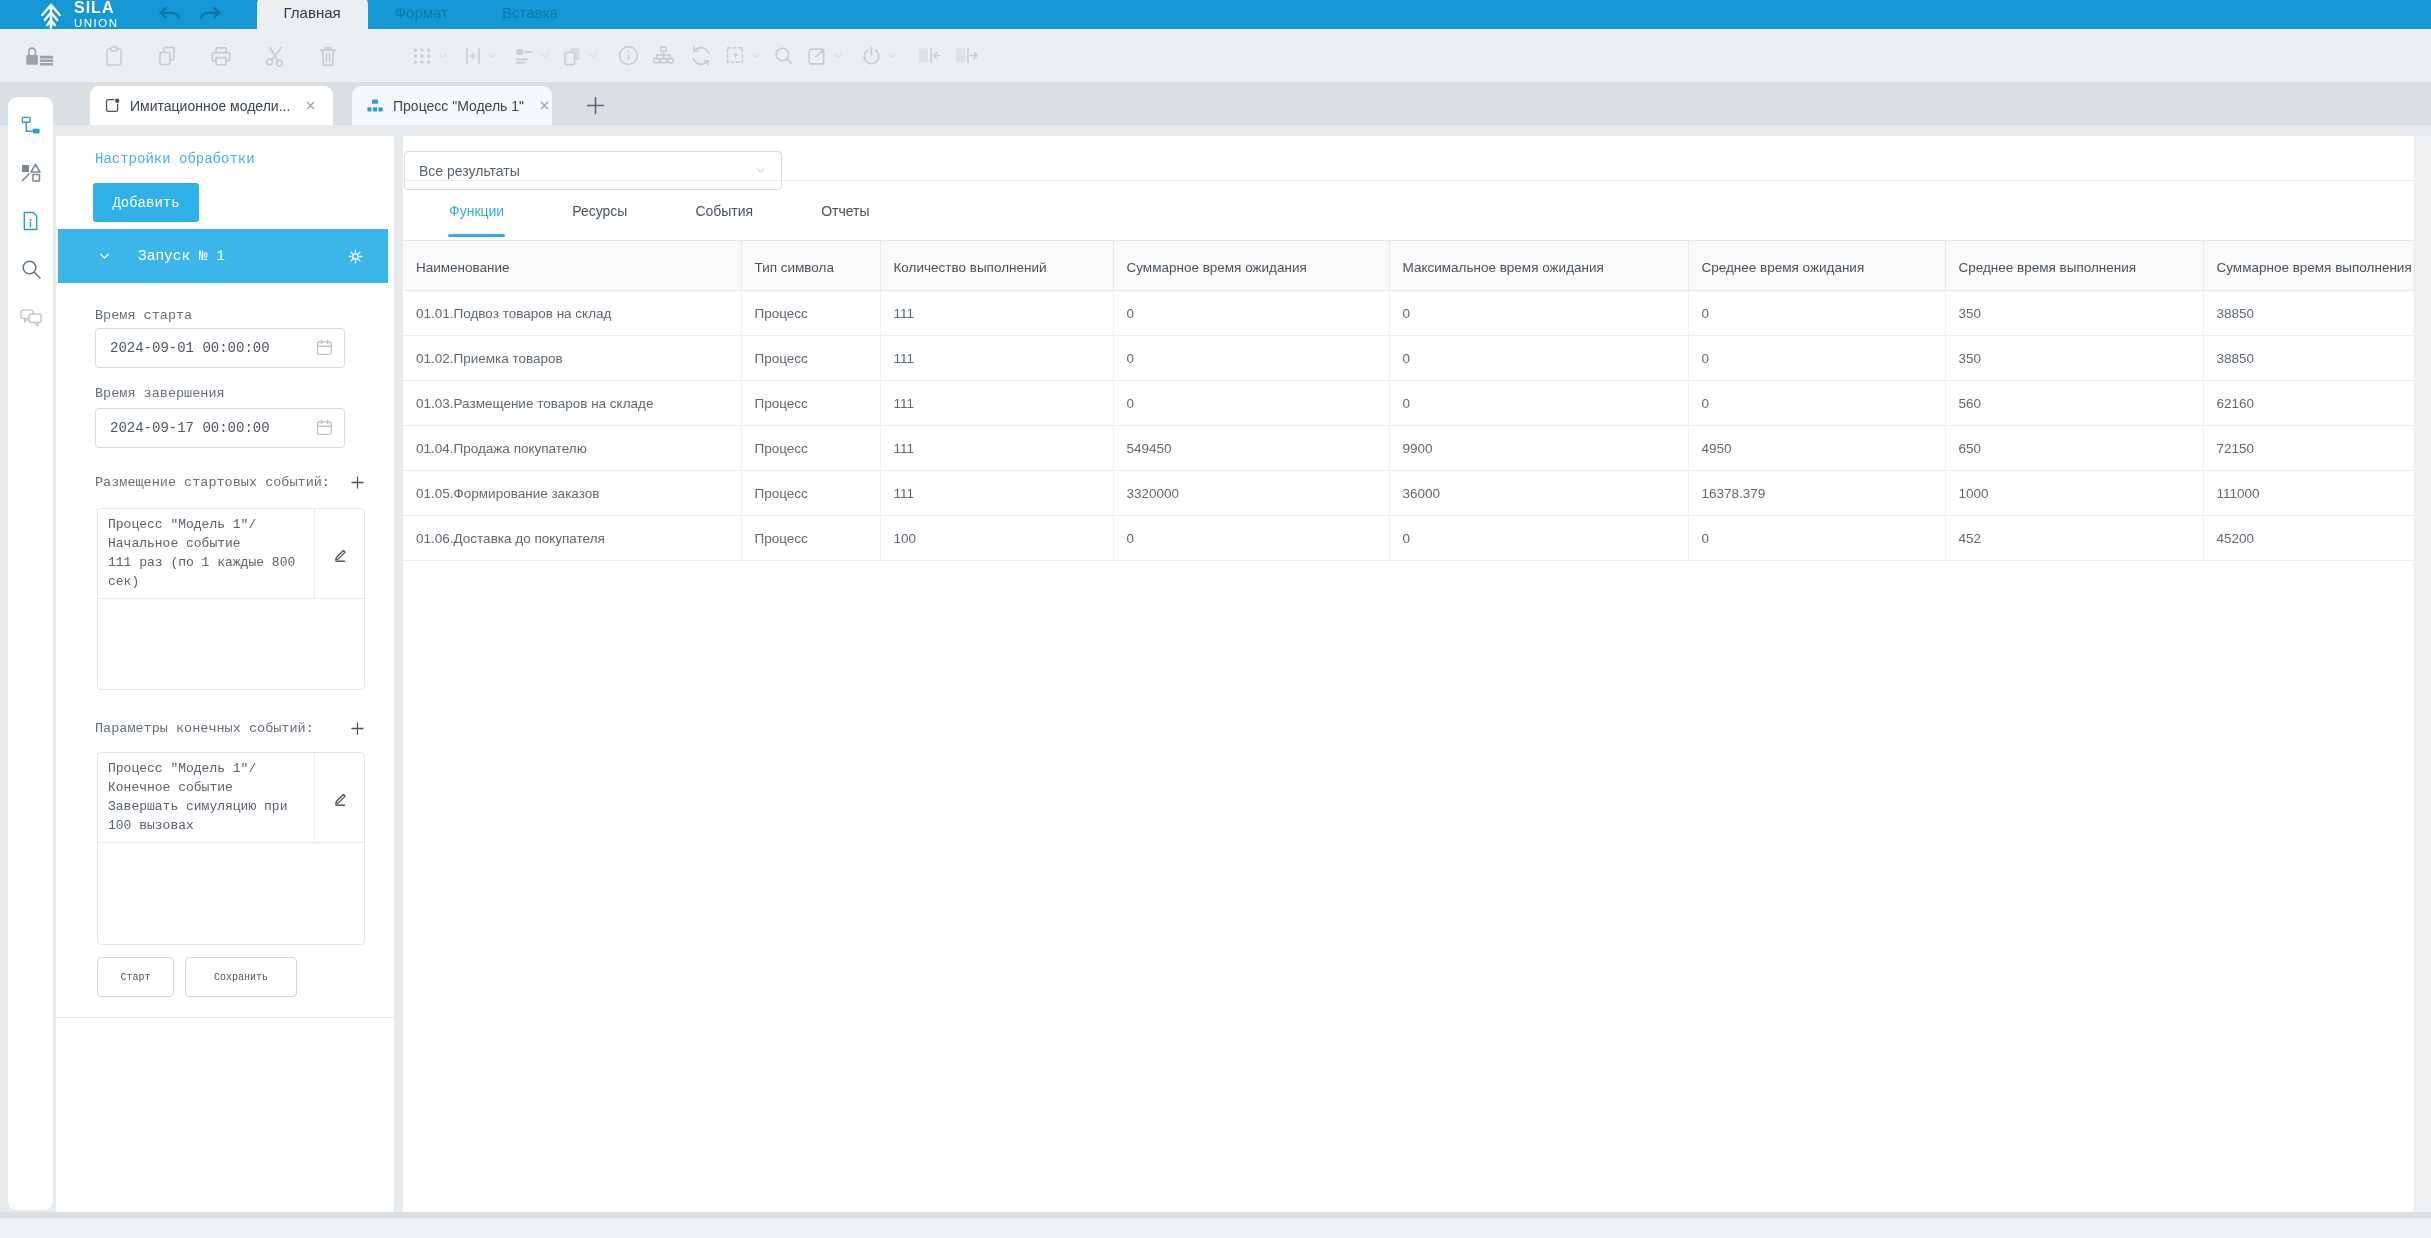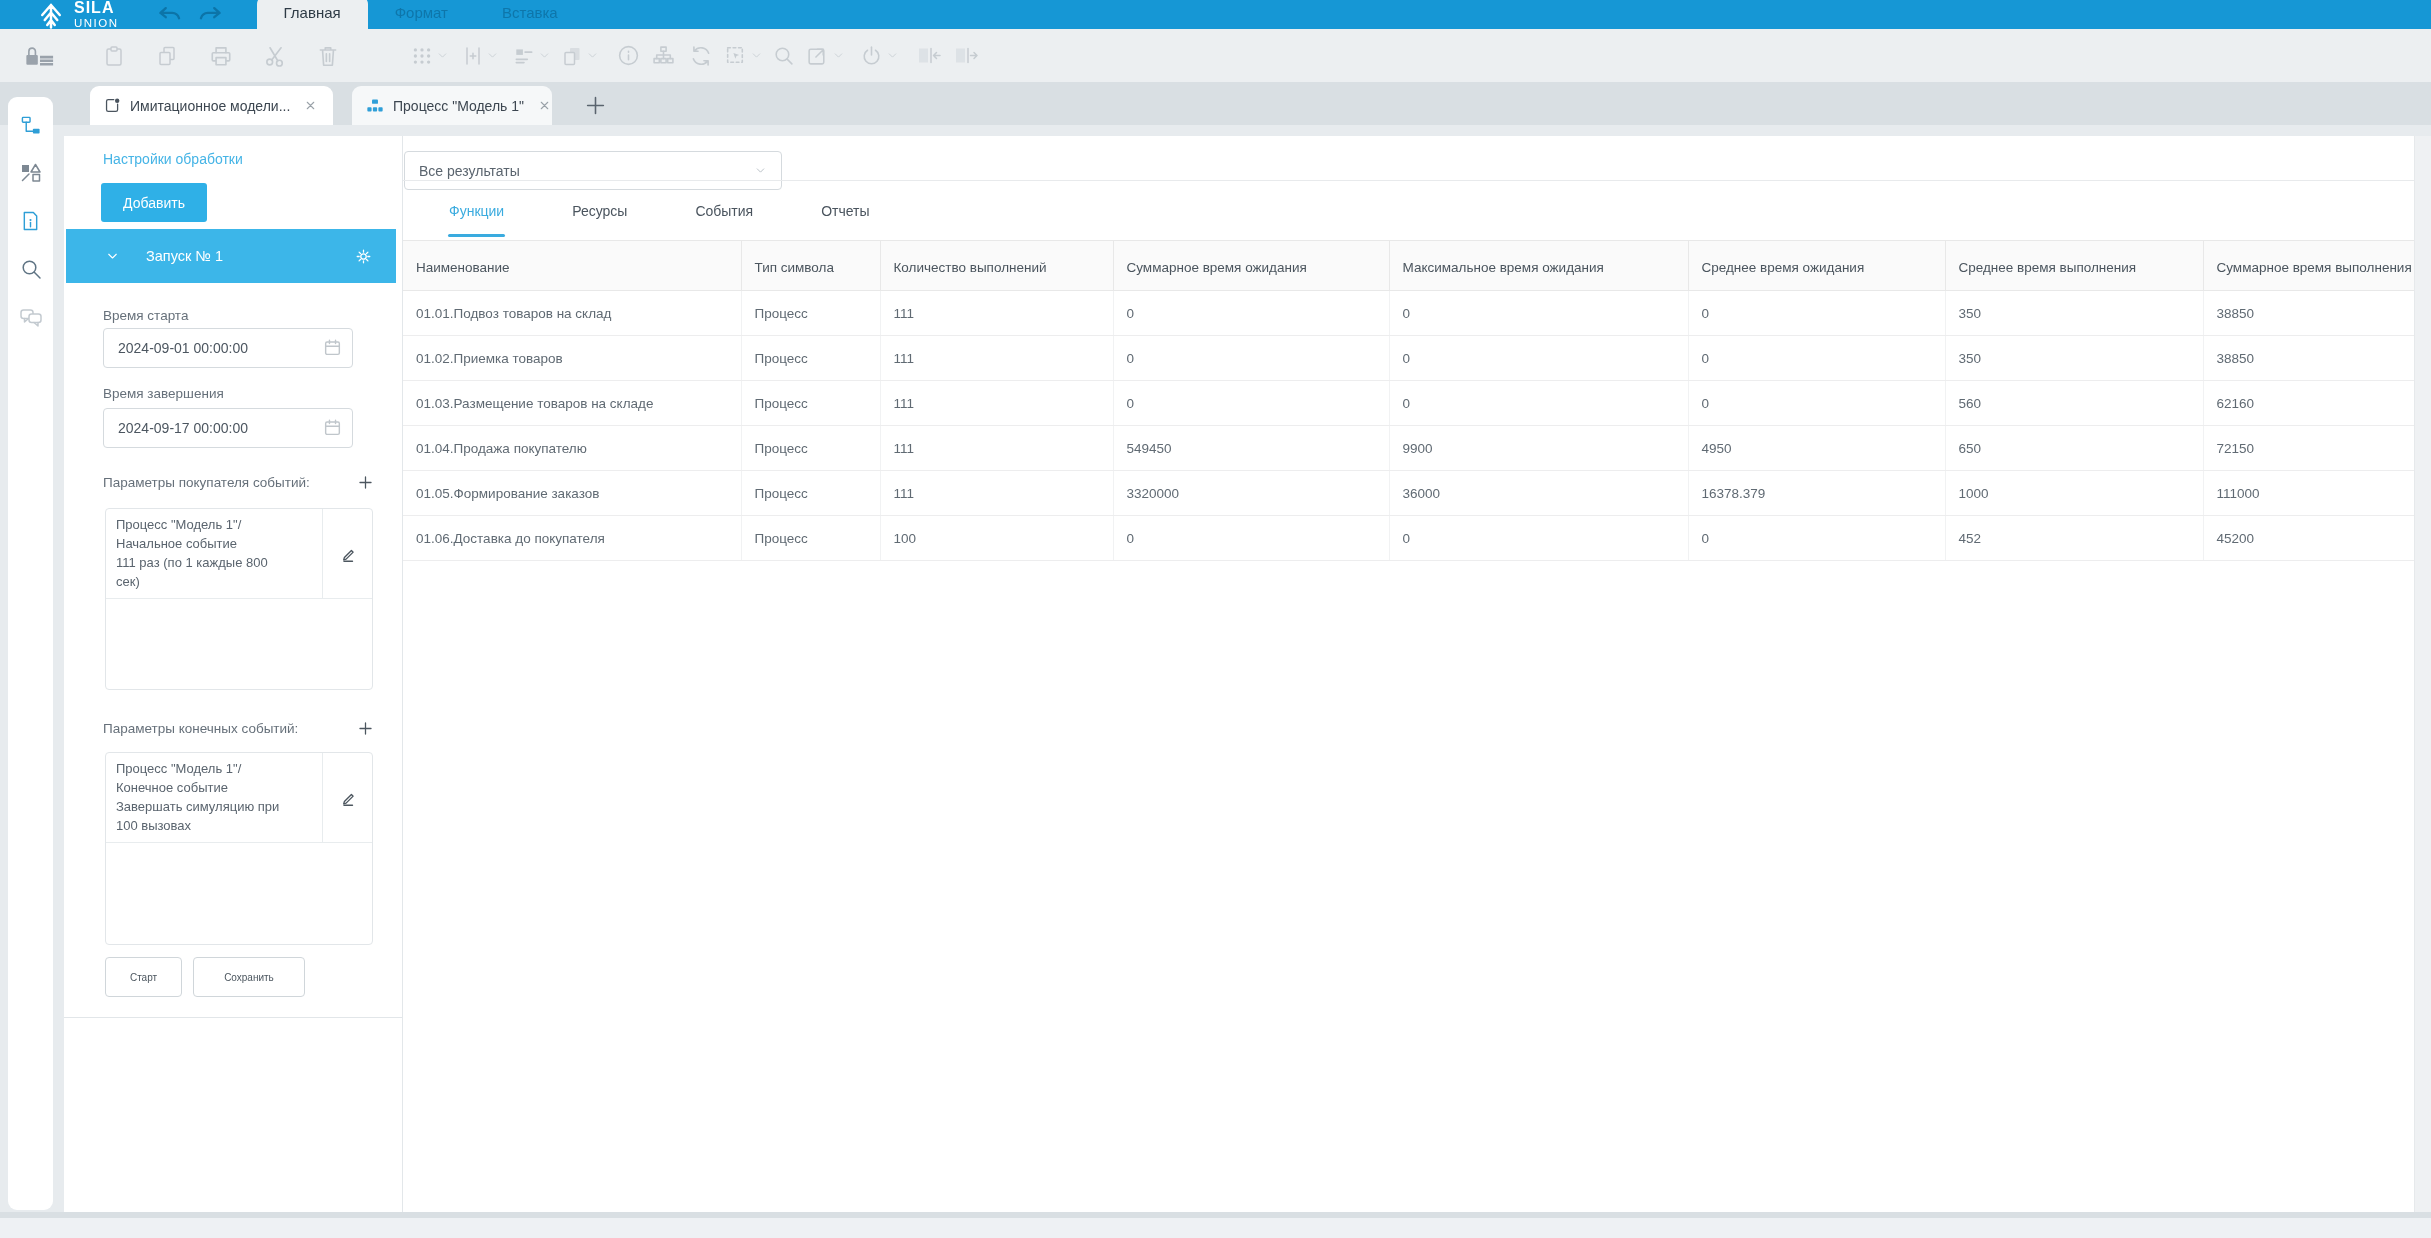--- a/index.html
+++ b/index.html
@@ -36,21 +36,21 @@
   .dtab2{margin-left:19px;width:200px;box-sizing:border-box;}
   .dtab1{width:243px;box-sizing:border-box;}
   .addtab{margin-left:33px;margin-bottom:9px;color:#5a646e;display:flex;}
   
   .iconrail{position:absolute;left:8px;top:97px;bottom:28px;width:45px;background:#fff;border-radius:9px;z-index:3;
     display:flex;flex-direction:column;align-items:center;padding-top:17px;}
   .railbtn{width:24px;height:22px;margin-bottom:26px;display:flex;align-items:center;justify-content:center;}
   .c-blue{color:#2e9ed6;} .c-gray{color:#7d8893;} .c-slate{color:#5f7484;} .c-faint{color:#c3cad0;}
   
   .workspace{position:absolute;top:136px;left:0;right:0;height:1076px;}
-  .panel{position:absolute;left:64px;top:0;bottom:0;width:338px;background:#fff;border-right:1px solid #e3e7ea;}
+  .panel{position:absolute;left:56px;top:0;bottom:0;width:338px;background:#fff;border-right:1px solid #e3e7ea;font-family:Liberation Mono, monospace;}
   .main{position:absolute;left:403px;top:0;right:0;bottom:0;background:#fff;}
   
   .plink{position:absolute;left:39px;top:15px;font-size:14px;color:#45b4e6;cursor:pointer;}
   .btn-add{position:absolute;left:37px;top:47px;width:106px;height:39px;background:#2fb0e7;color:#fff;
     border:none;border-radius:3px;font-size:14px;font-family:inherit;}
   .runhdr{position:absolute;left:2px;top:93px;width:330px;height:54px;background:#3cb6e9;color:#fff;
     display:flex;align-items:center;padding:0 24px 0 39px;box-sizing:border-box;}
   .runhdr .rlabel{font-size:14.5px;margin-left:26px;}
   .runhdr .gear{margin-left:auto;display:flex;}
   .flabel{position:absolute;left:39px;font-size:13.5px;color:#66707a;}
@@ -397,21 +397,21 @@
     <div class="flabel" style="top:250px">Время завершения</div>
     <div class="dinput" style="top:272px">
       <input readonly="" value="2024-09-17 00:00:00" style="">
       <span class="cal"><svg width="19" height="19" viewBox="0 0 20 20">
             <rect x="2.8" y="4.2" width="14.4" height="13" rx="1.5" fill="none" stroke="currentColor" stroke-width="1.5" stroke-linecap="round" stroke-linejoin="round"></rect>
             <path d="M2.8 8.6h14.4M6.8 2.4v3.4M13.2 2.4v3.4" fill="none" stroke="currentColor" stroke-width="1.5" stroke-linecap="round" stroke-linejoin="round"></path>
           </svg></span>
     </div>
 
     <div class="secrow" style="top:338px">
-      <span class="flabel" style="position:static">Параметры покупателя событий:</span>
+      <span class="flabel" style="position:static">Размещение стартовых событий:</span>
       <span class="plusbtn">
           <svg width="17" height="17" viewBox="0 0 20 20">
             <path d="M10 3.5v13M3.5 10h13" fill="none" stroke="currentColor" stroke-width="1.5" stroke-linecap="round" stroke-linejoin="round"></path>
           </svg>
         </span>
     </div>
     <div class="listbox" style="top:372px;height:182px;">
       <div class="litem">
         <div class="itext">Процесс "Модель 1"/
 Начальное событие

